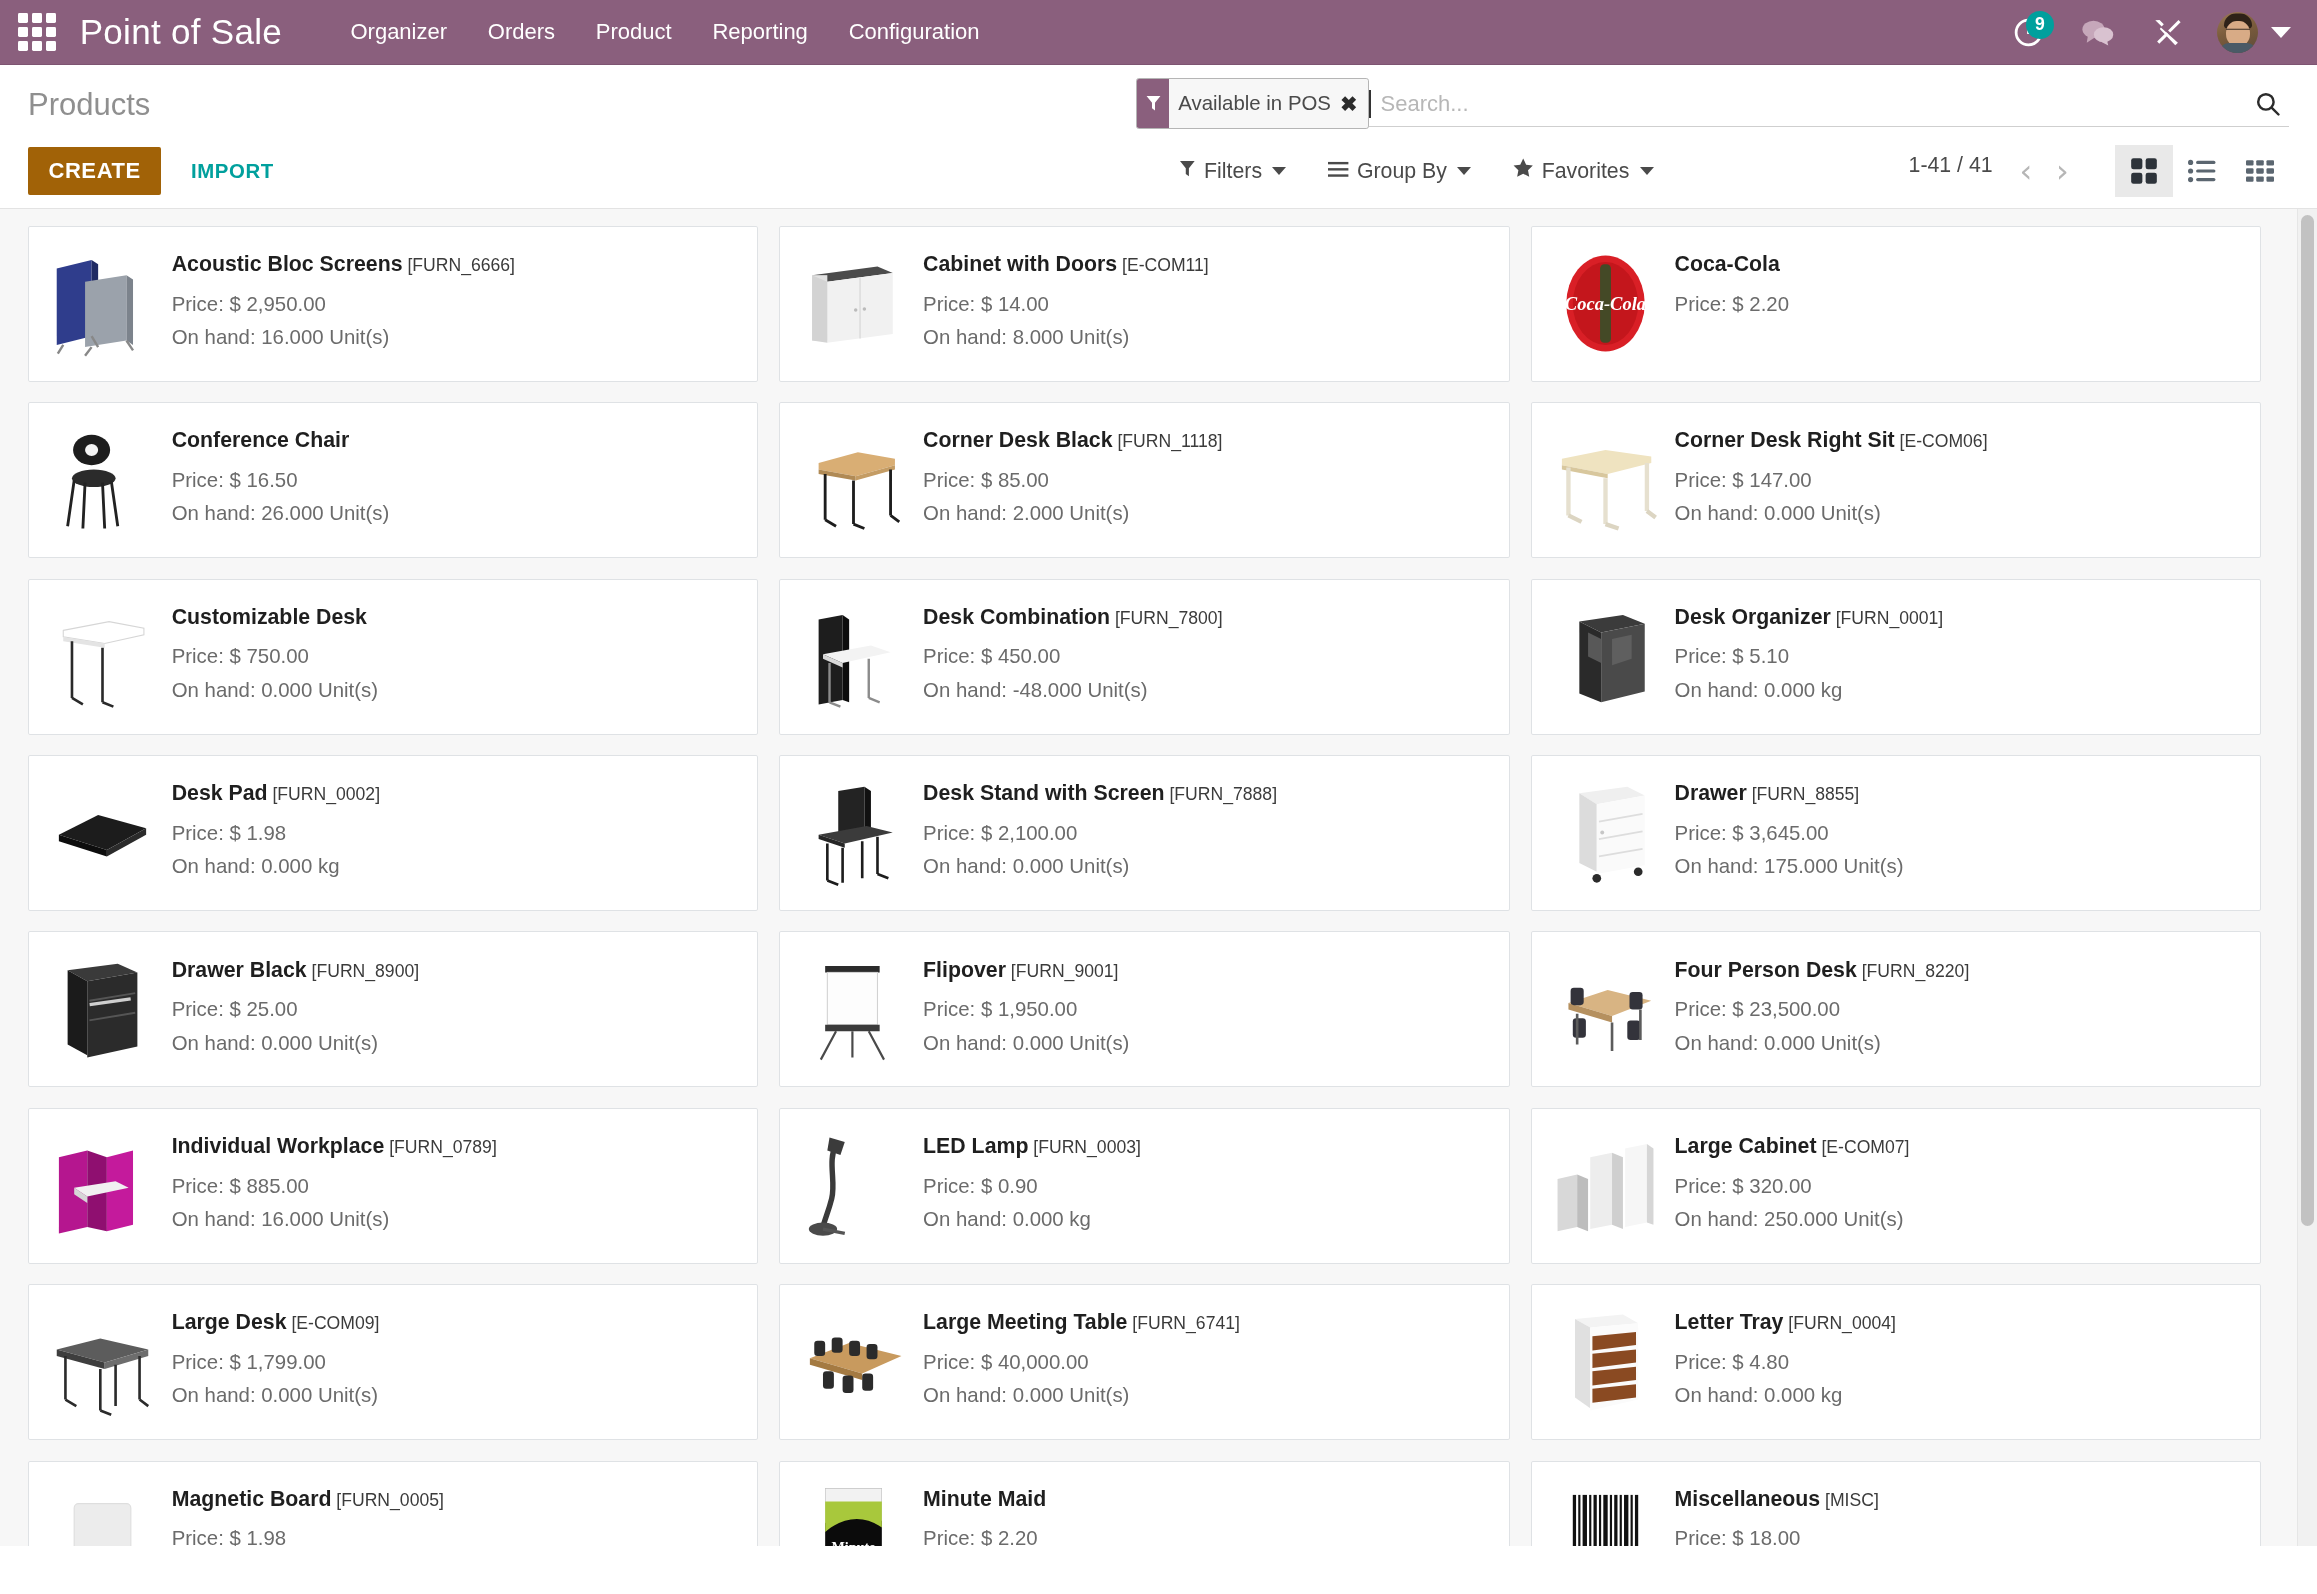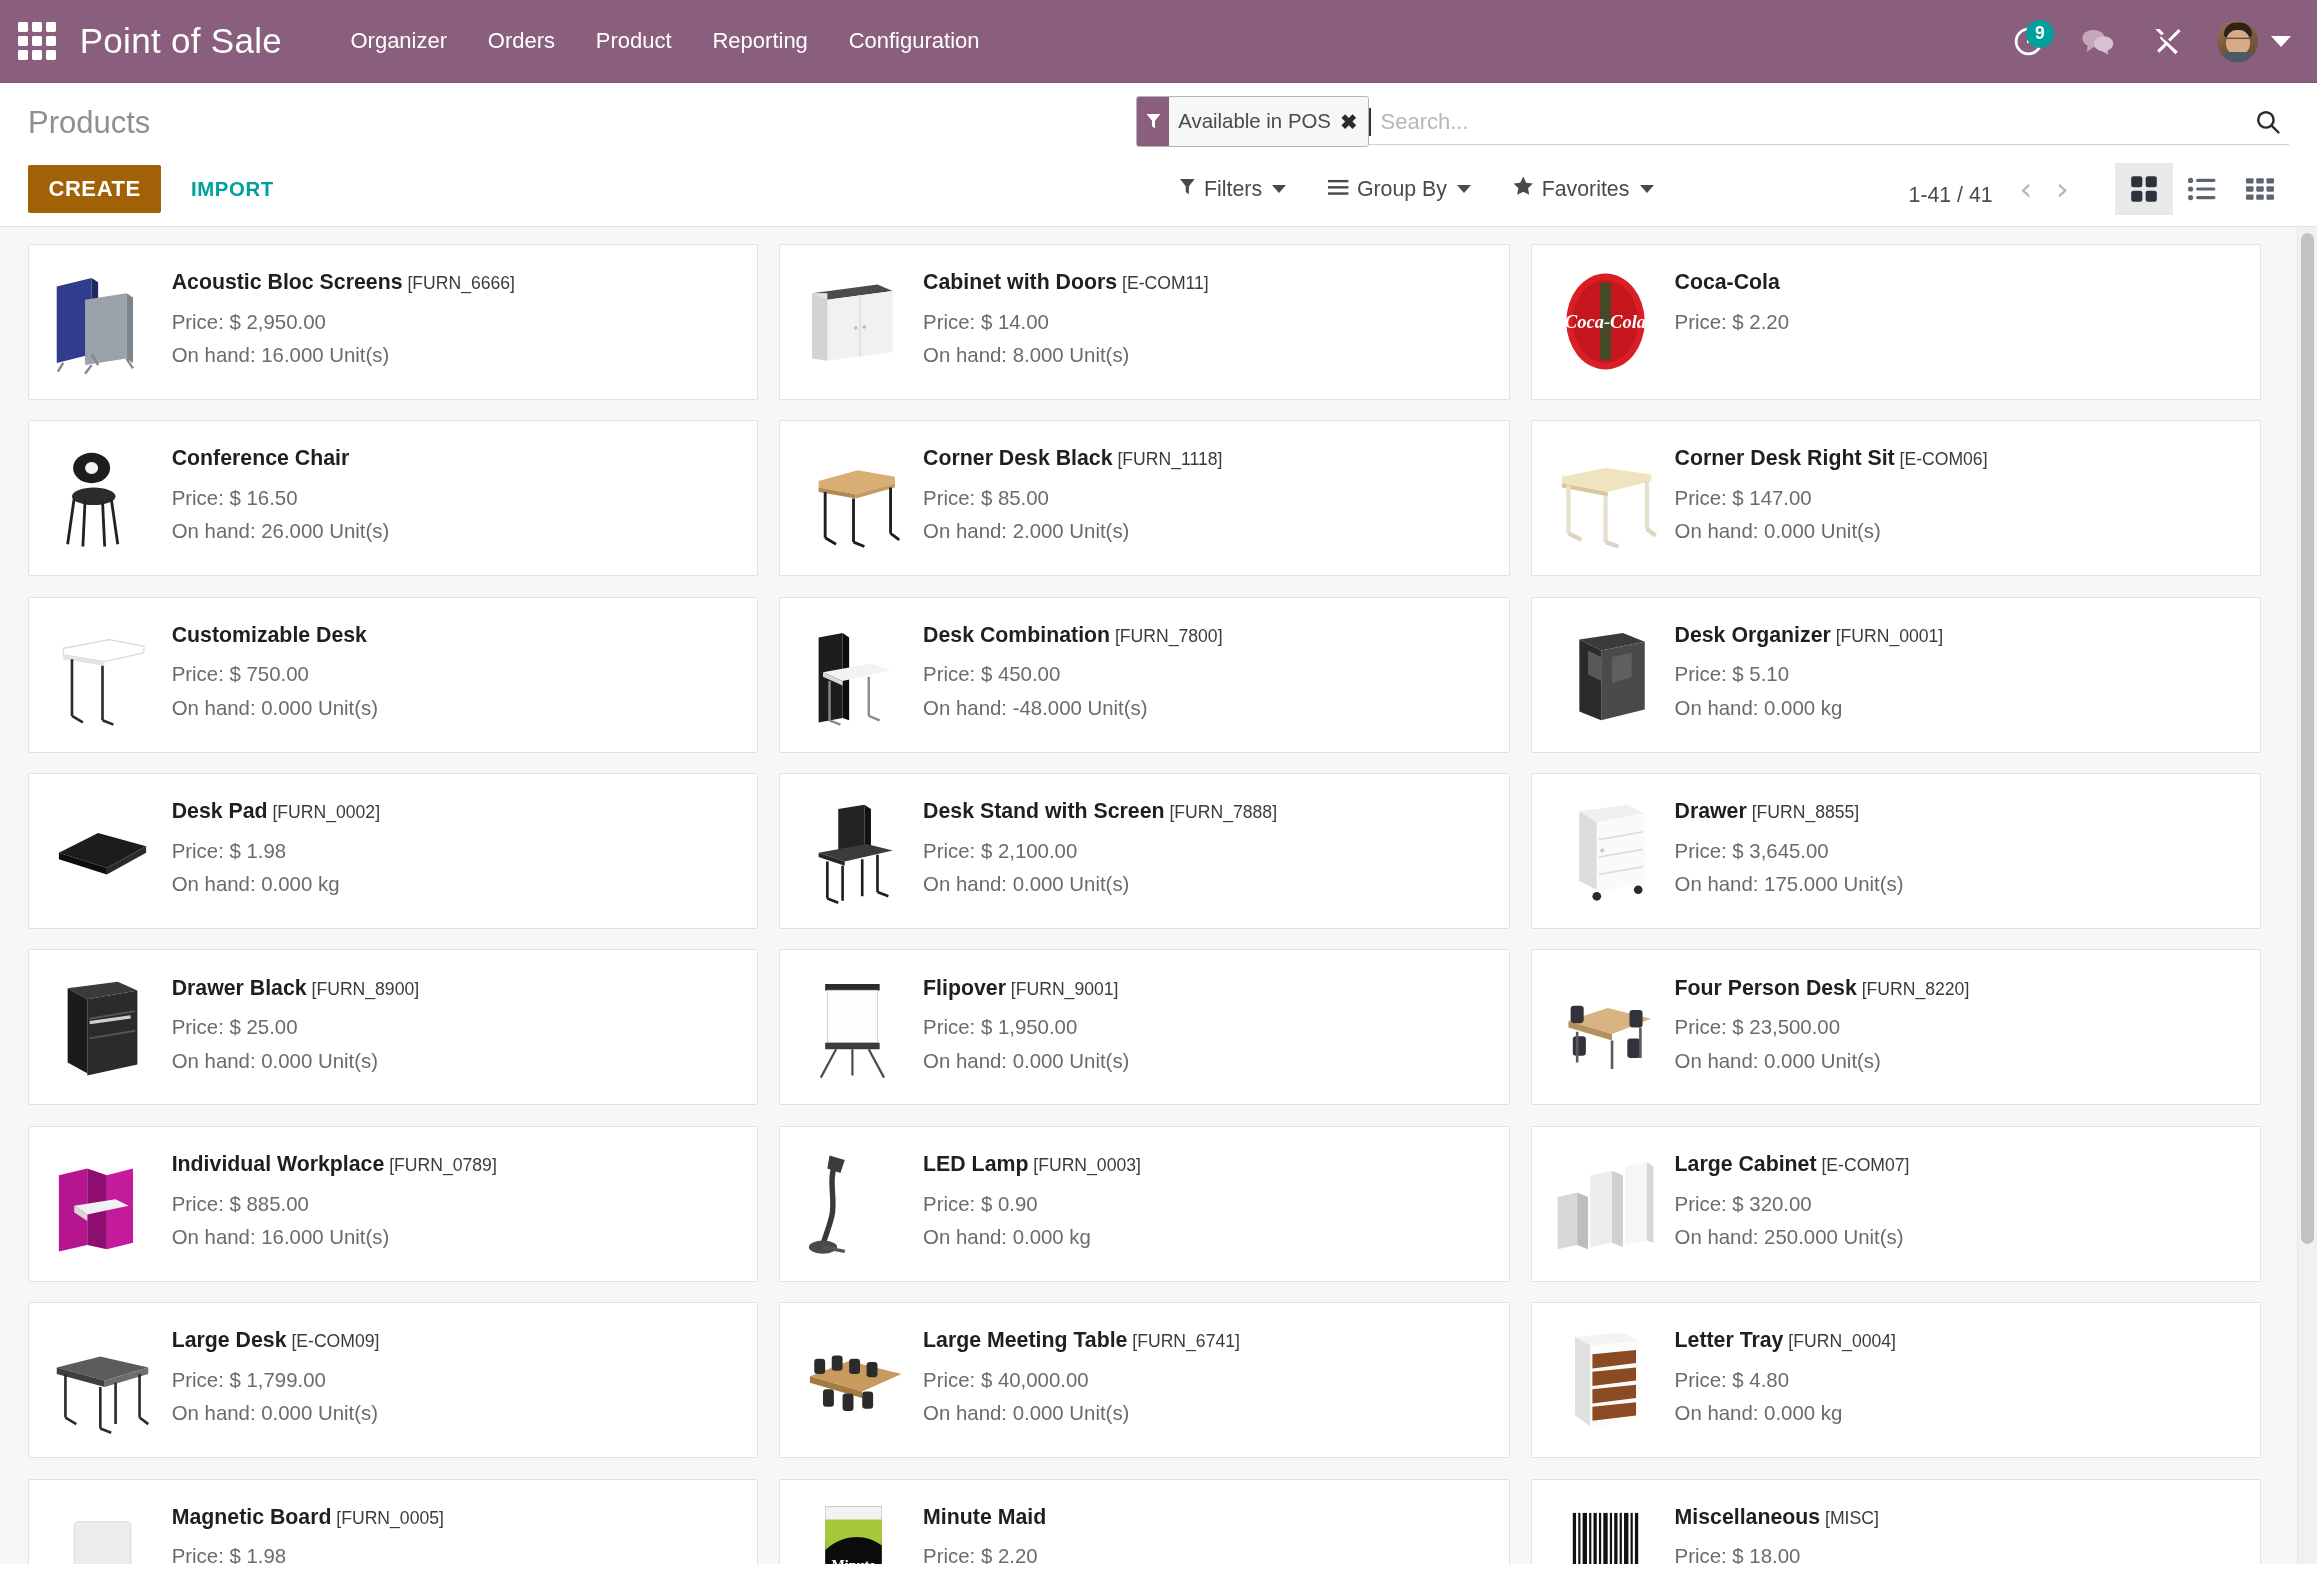--- a/index.html
+++ b/index.html
@@ -6,21 +6,21 @@
   html, body {
     width: 2317px; height: 1594px;
     overflow: hidden;
     background: #ffffff;
     font-family: "Liberation Sans", sans-serif;
     -webkit-font-smoothing: antialiased;
   }
 
   
   .navbar {
-    height: 83px;
+    height: 65px;
     background: #8a5f7d;
     display: flex;
     align-items: center;
     padding: 0 20.4px 0 16.7px;
     position: relative;
     border-bottom: 1.9px solid #7d5471;
   }
   .apps-grid {
     width: 41px; height: 41px;
     display: grid;
@@ -251,21 +251,21 @@
   }
   .dd .tri {
     width: 0; height: 0;
     border-left: 7.4px solid transparent;
     border-right: 7.4px solid transparent;
     border-top: 8.3px solid #4a4a4a;
     margin-left: 1.9px;
   }
   .pager {
     display: flex;
-    align-items: flex-end;
+    align-items: flex-start;
     gap: 3.7px;
     margin-left: 228px;
   }
   .pager-count {
     font-size: 21.3px;
     color: #4a4a4a;
     white-space: nowrap;
     padding-right: 13px;
   }
   .pager-arrow {

